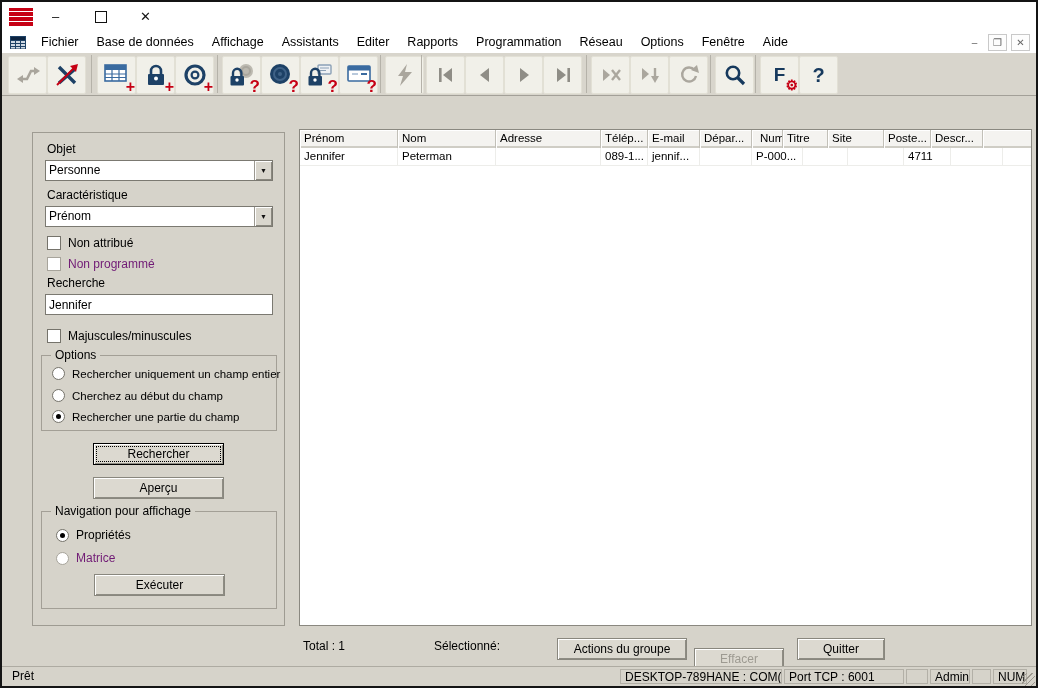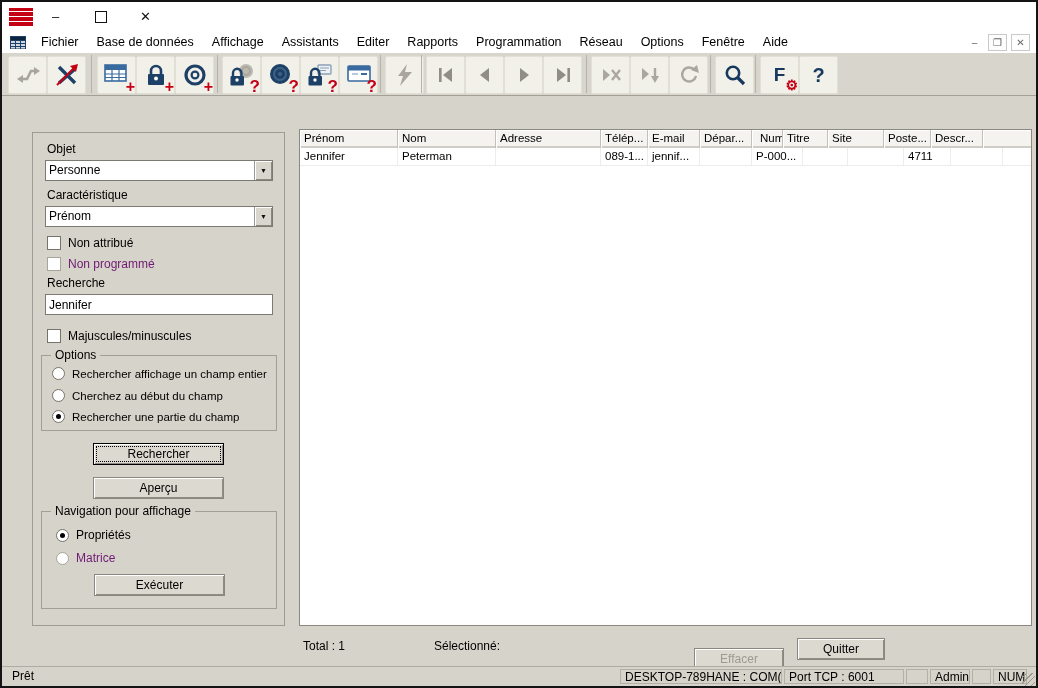--- a/index.html
+++ b/index.html
@@ -292,21 +292,21 @@
 
     <div class="ctl-row" style="left:14px;top:196px;">
       <span class="check"></span>
       <span class="lbl">Majuscules/minuscules</span>
     </div>
 
     <div class="grp" style="left:8px;top:222px;width:236px;height:76px;">
       <span class="grp-title">Options</span>
       <div class="ctl-row" style="left:10px;top:11px;">
         <span class="radio"></span>
-        <span class="lbl" style="font-size:11.5px;">Rechercher affichage un champ entier</span>
+        <span class="lbl" style="font-size:11.5px;">Rechercher uniquement un champ entier</span>
       </div>
       <div class="ctl-row" style="left:10px;top:33px;">
         <span class="radio"></span>
         <span class="lbl" style="font-size:11.5px;">Cherchez au début du champ</span>
       </div>
       <div class="ctl-row" style="left:10px;top:54px;">
         <span class="radio sel"></span>
         <span class="lbl" style="font-size:11.5px;">Rechercher une partie du champ</span>
       </div>
     </div>
@@ -354,20 +354,21 @@
       <div class="rc" style="width:45px;"></div>
       <div class="rc" style="width:56px;"></div>
       <div class="rc" style="width:47px;">4711</div>
       <div class="rc" style="width:52px;"></div>
       <div class="rc" style="flex:1;border-right:none;"></div>
     </div>
   </div>
 
   <div class="foot-lbl" style="left:301px;top:637px;">Total : 1</div>
   <div class="foot-lbl" style="left:432px;top:637px;">Sélectionné:</div>
+  <button class="btn" style="left:555px;top:636px;width:130px;height:22px;">Actions du groupe</button>
   <button class="btn dis" style="left:692px;top:636px;width:90px;height:22px;">Effacer</button>
   <button class="btn" style="left:795px;top:636px;width:88px;height:22px;">Quitter</button>
 
   <div class="statusbar">
     <span class="sseg" style="left:6px;border:none;">Prêt</span>
     <span class="sseg" style="left:618px;width:162px;">DESKTOP-789HANE : COM(*)</span>
     <span class="sseg" style="left:782px;width:120px;">Port TCP : 6001</span>
     <span class="sseg" style="left:904px;width:22px;"></span>
     <span class="sseg" style="left:928px;width:40px;">Admin</span>
     <span class="sseg" style="left:970px;width:19px;"></span>

